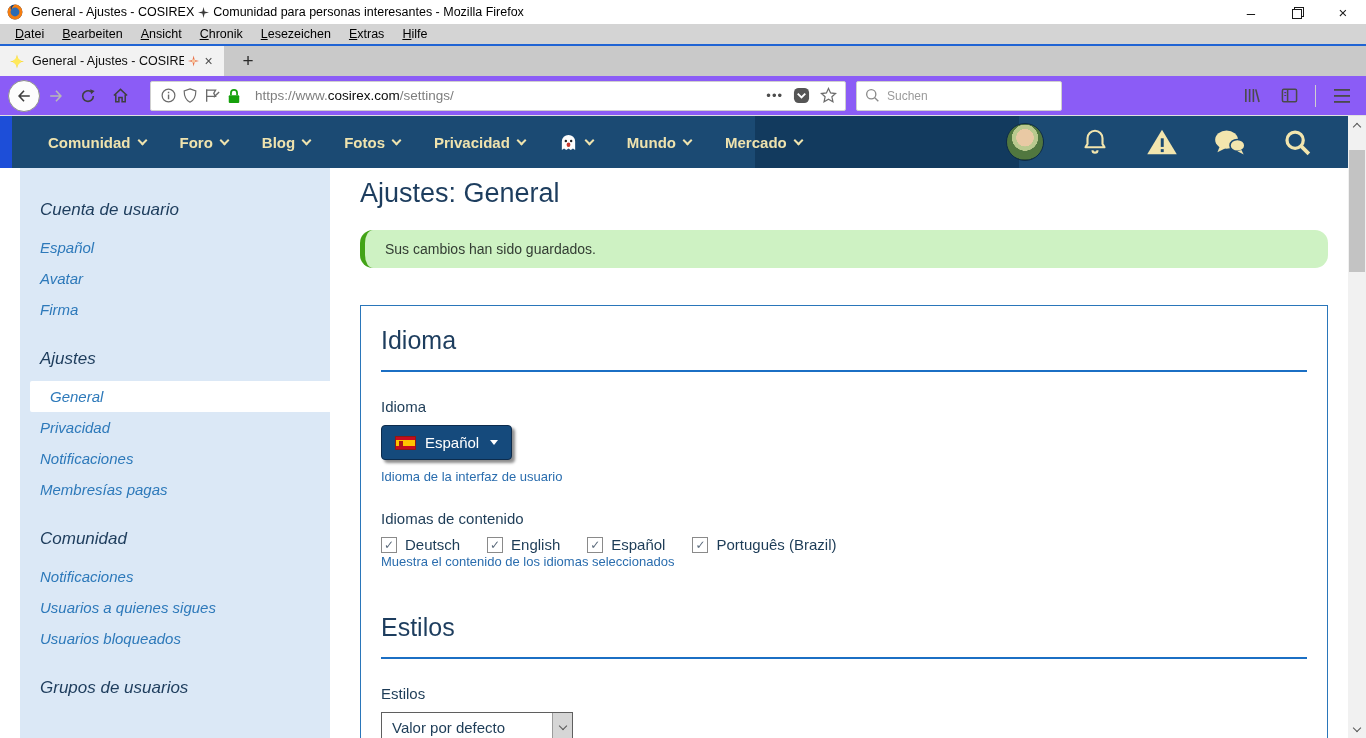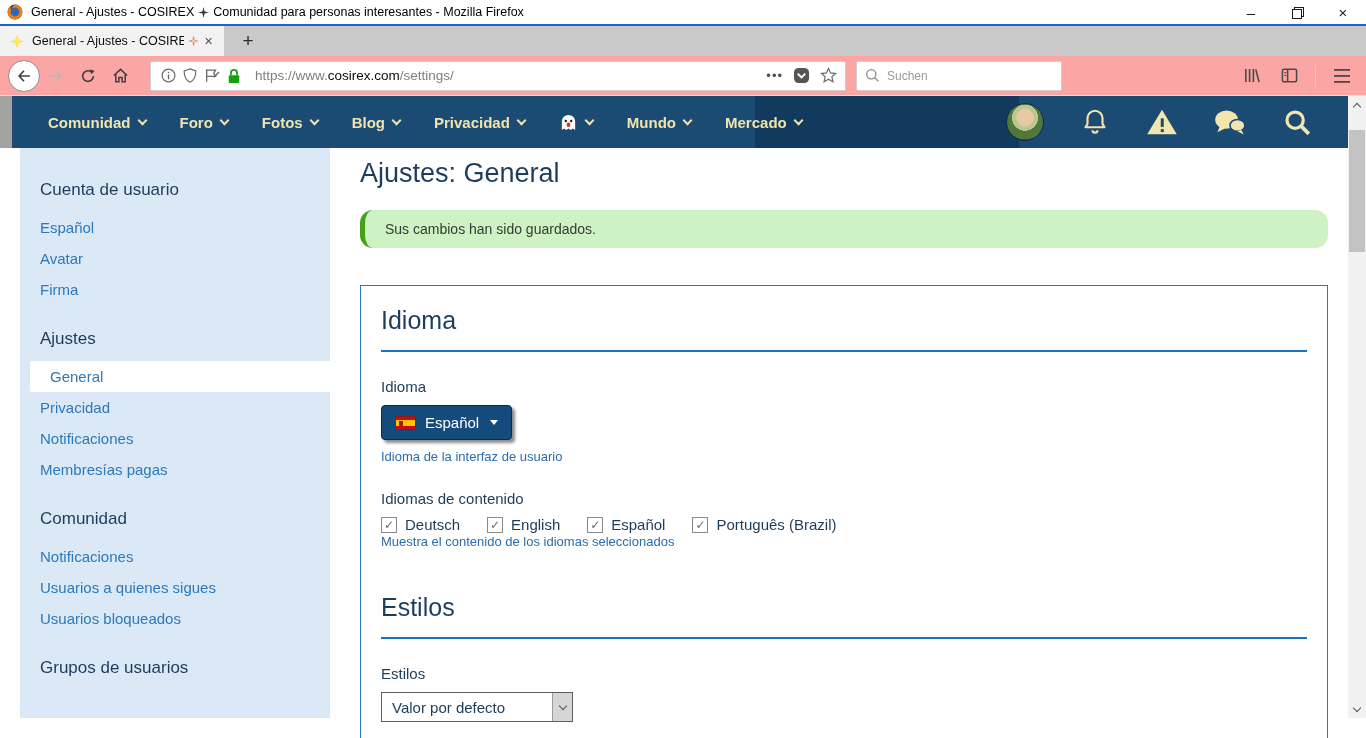--- a/index.html
+++ b/index.html
@@ -28,56 +28,56 @@
   .tabbar { height:32px; background:#c9c9c9; position:relative; }
   .tab-stripe { position:absolute; top:0; left:0; right:0; height:2px; background:#2064d4; }
   .tab { position:absolute; top:2px; left:0; width:224px; height:30px; background:#f2f2f2;
     display:flex; align-items:center; padding:0 6px 0 10px; }
   .tab-title { font-size:12.5px; color:#0c0c0c; margin:0 4px 0 8px; white-space:nowrap; overflow:hidden; }
   .tab-close { margin-left:auto; color:#4d4d4d; font-size:14px; width:20px; text-align:center; }
   .newtab-btn { position:absolute; left:232px; top:2px; width:32px; height:30px;
     display:flex; align-items:center; justify-content:center; font-size:19px; color:#2b2b2b; }
 
   
-  .toolbar { height:40px; background:#fca5a5; display:flex; align-items:center; padding:0 8px; border-bottom:1px solid #e0e0e0; }
+  .toolbar { height:40px; background:#8b5cf6; display:flex; align-items:center; padding:0 8px; border-bottom:1px solid #e0e0e0; }
   .nav-btn { width:32px; height:32px; display:flex; align-items:center; justify-content:center; flex:0 0 auto; }
   .back-circle { width:32px; height:32px; border:1px solid #8f8f8f; border-radius:50%; background:#fdfdfd;
     display:flex; align-items:center; justify-content:center; }
   .urlbar { margin-left:14px; width:696px; height:30px; background:#fff; border:1px solid #cfcfcf; border-radius:2px;
     display:flex; align-items:center; padding:0 6px; }
   .urlbar .sec-icons { display:flex; align-items:center; gap:7px; padding:0 4px; }
   .url-text { font-size:13.5px; margin-left:10px; white-space:nowrap; }
   .url-dim { color:#7e7e7e; } .url-strong { color:#0c0c0c; }
   .url-right { margin-left:auto; display:flex; align-items:center; gap:10px; padding-right:2px; }
   .dots { color:#4d4d4d; font-size:13px; letter-spacing:1px; }
   .searchbar { margin-left:10px; width:206px; height:30px; background:#fff; border:1px solid #cfcfcf; border-radius:2px;
     display:flex; align-items:center; padding:0 8px; }
   .searchbar input { border:none; outline:none; width:150px; font-size:12px; color:#333; background:transparent;
     font-family:"Liberation Sans","DejaVu Sans",sans-serif; }
   .searchbar input::placeholder { color:#9a9a9a; }
   .toolbar-right { margin-left:auto; display:flex; align-items:center; gap:6px; }
   .tool-sep { width:1px; height:22px; background:#d0d0d0; margin:0 4px; }
 
   
-  .viewport { position:relative; width:1366px; height:622px; background:#a3a3a3; }
+  .viewport { position:relative; width:1366px; height:622px; background:#1d4ed8; }
 
   
   .sitenav { position:absolute; left:12px; top:0; width:1336px; height:52px; background:#1b4a73; display:flex; align-items:center; }
   .sitenav .dark-patch { position:absolute; left:743px; top:0; width:264px; height:52px; background:#123a5e; }
   .nav-links { position:relative; display:flex; align-items:center; padding-left:19px; height:100%; }
   .nav-item { display:flex; align-items:center; color:#efe3ae; font-size:15px; font-weight:700; padding:0 17px; height:100%; }
   .caret { width:7px; height:7px; border-right:2px solid #efe3ae; border-bottom:2px solid #efe3ae;
     transform:rotate(45deg); margin-left:8px; margin-top:-4px; }
   .nav-right { position:relative; margin-left:auto; display:flex; align-items:center; gap:36px; padding-right:36px; }
   .avatar { width:38px; height:38px; border-radius:50%; border:1px solid #0e2c47;
     background:radial-gradient(circle at 50% 38%, #e9c9a4 0 30%, #b9c98e 31% 45%, #51773f 46% 75%, #2f5230 76%); }
 
   
   .page { position:absolute; left:0; top:52px; width:1348px; height:570px; display:flex; background:#fff; }
-  .sidebar { margin-left:20px; width:310px; background:#dbe8f6; padding-top:14px; flex:0 0 auto; }
+  .sidebar { margin-left:20px; width:310px; background:#dbe8f6; padding-top:14px; flex:0 0 auto;font-style:italic; }
   .sb-section { margin-bottom:6px; }
   .sb-heading { font-size:17px; color:#1d3c5c; padding:18px 0 12px 20px; }
   .sb-link { font-size:15px; color:#2d79ba; padding:7px 0 7px 20px; cursor:pointer; }
   .sb-link.active { background:#fff; margin-left:10px; border-radius:2px 0 0 2px; }
 
   .main { margin-left:30px; width:968px; padding-top:10px; }
   .page-title { font-size:27px; font-weight:400; color:#1d3d5e; }
   .alert-success { margin-top:21px; background:#cef2c3; border-left:5px solid #43a317; padding:11px 16px 11px 20px;
     font-size:14px; color:#333d33;border-radius:13px; }
   .panel { margin-top:37px; border:1px solid #2a76ba; background:#fff; padding:20px 20px 60px 20px; height:600px; }
@@ -136,20 +136,29 @@
     </span>
     <div class="win-controls">
       <div class="win-btn">–</div>
       <div class="win-btn">
           <span class="restore-glyph"></span>
         </div>
       <div class="win-btn">×</div>
     </div>
   </div>
 
+  <div class="menubar">
+    <span class="menu-item">Datei</span>
+    <span class="menu-item">Bearbeiten</span>
+    <span class="menu-item">Ansicht</span>
+    <span class="menu-item">Chronik</span>
+    <span class="menu-item">Lesezeichen</span>
+    <span class="menu-item">Extras</span>
+    <span class="menu-item">Hilfe</span>
+  </div>
 
   <div class="tabbar">
     <div class="tab-stripe"></div>
     <div class="tab">
       <svg width="15" height="15" viewBox="0 0 16 16">
         <polygon points="8,0 9.5,6.5 16,8 9.5,9.5 8,16 6.5,9.5 0,8 6.5,6.5" fill="#f5d11a"></polygon>
         <polygon points="8,2.5 10.5,5.5 13.5,8 10.5,10.5 8,13.5 5.5,10.5 2.5,8 5.5,5.5" fill="#ffe95c"></polygon>
       </svg>
       <span class="tab-title">General - Ajustes - COSIREX</span>
       <svg width="12" height="12" viewBox="0 0 12 12">
@@ -258,25 +267,25 @@
       <div class="nav-links">
         <span class="nav-item">
             <span>Comunidad</span>
             <span class="caret"></span>
           </span>
         <span class="nav-item">
             <span>Foro</span>
             <span class="caret"></span>
           </span>
         <span class="nav-item">
+            <span>Blog</span>
+            <span class="caret"></span>
+          </span>
+        <span class="nav-item">
             <span>Fotos</span>
-            <span class="caret"></span>
-          </span>
-        <span class="nav-item">
-            <span>Blog</span>
             <span class="caret"></span>
           </span>
         <span class="nav-item">
             <span>Privacidad</span>
             <span class="caret"></span>
           </span>
         <span class="nav-item">
           <svg width="19" height="19" viewBox="0 0 20 20">
             <path d="M3 18 V9 a7 7 0 0 1 14 0 v9 l-2.3-1.8 L12.4 18 L10 16.2 L7.6 18 L5.3 16.2 Z" fill="#fdfdfd"></path>
             <circle cx="7.2" cy="8.5" r="1.3" fill="#222"></circle>

